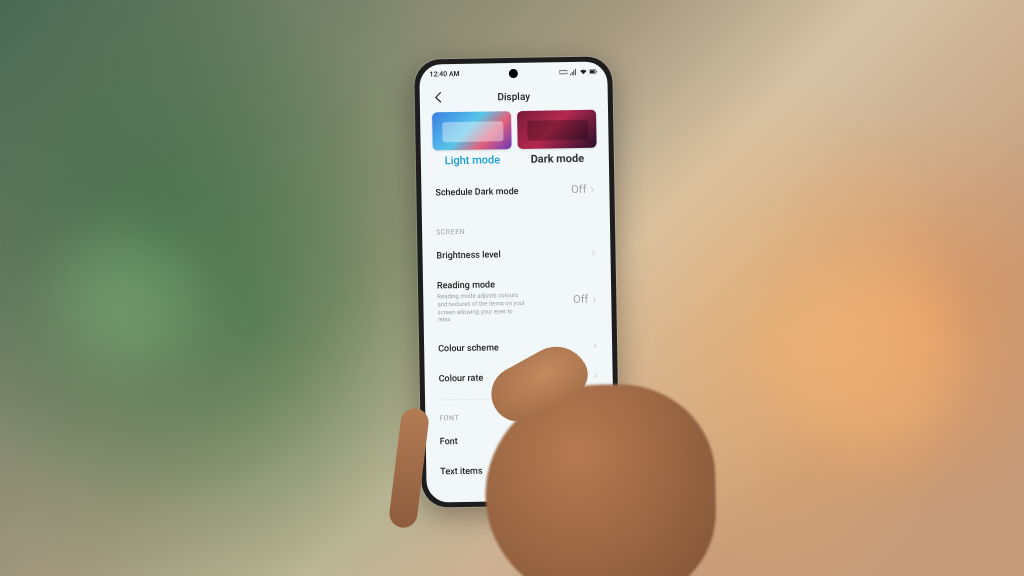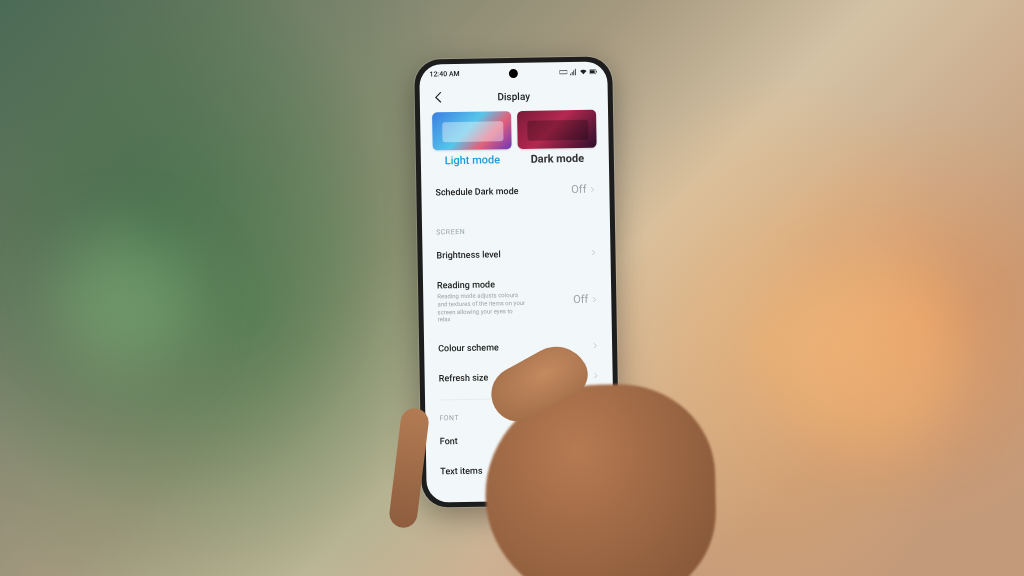--- a/index.html
+++ b/index.html
@@ -202,21 +202,21 @@
       </div>
 
       <div class="row">
         <span class="row-title">Colour scheme</span>
         <svg class="chev" viewBox="0 0 10 10">
             <path d="M3 1l4 4-4 4" fill="none" stroke="#b0bcc0" stroke-width="1.2"></path>
           </svg>
       </div>
 
       <div class="row">
-        <span class="row-title">Refresh size</span>
+        <span class="row-title">Colour rate</span>
         <svg class="chev" viewBox="0 0 10 10">
             <path d="M3 1l4 4-4 4" fill="none" stroke="#b0bcc0" stroke-width="1.2"></path>
           </svg>
       </div>
 
       <div class="divider"></div>
 
       <div class="section-label">FONT</div>
 
       <div class="row">

